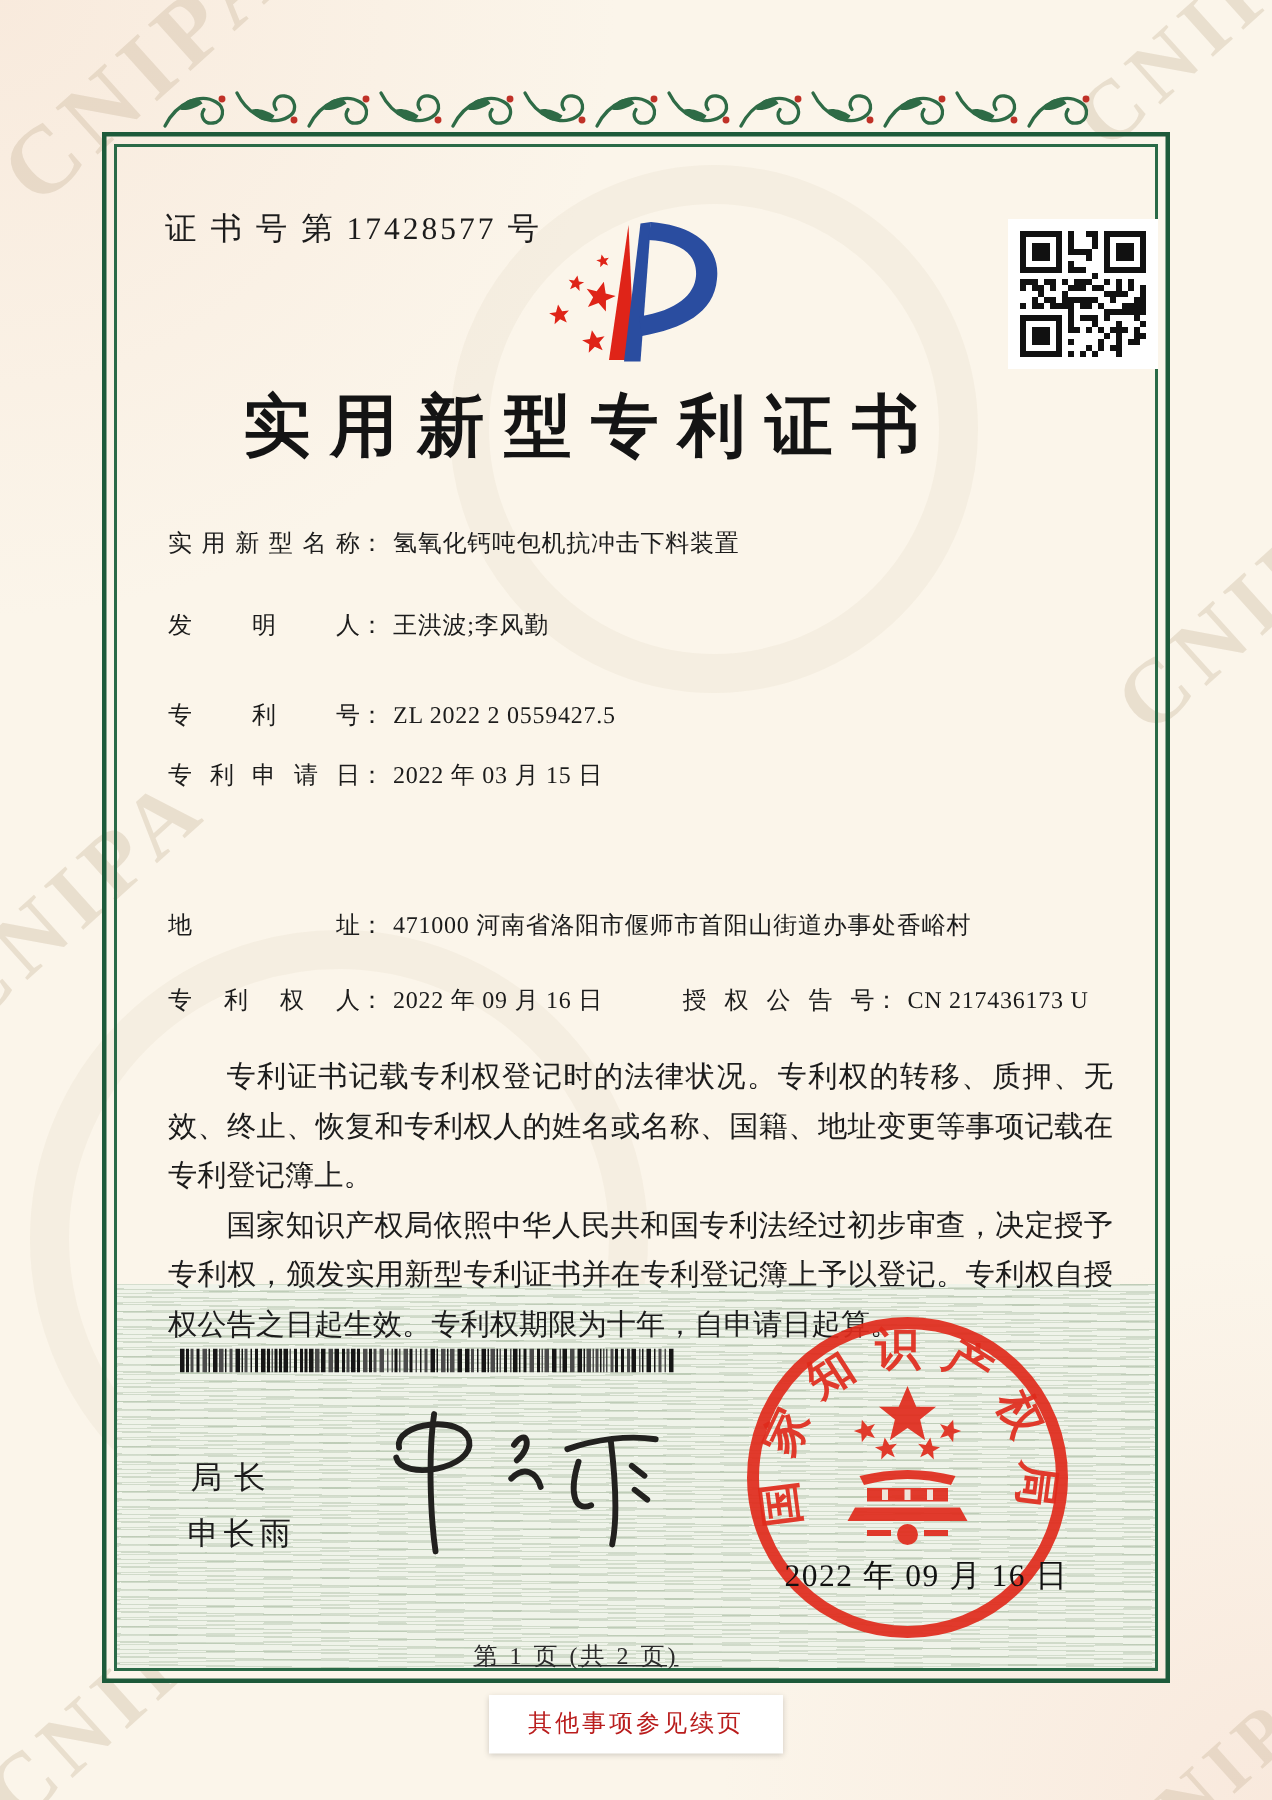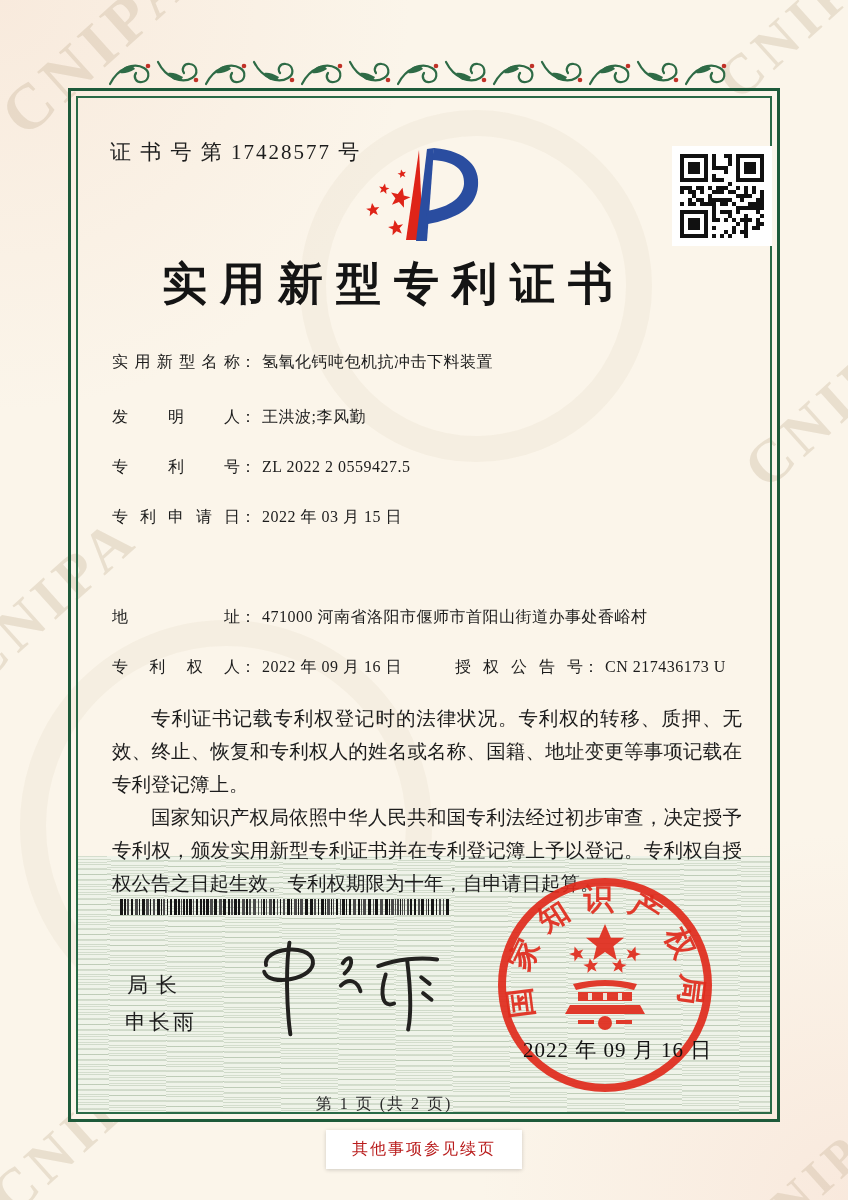--- a/index.html
+++ b/index.html
@@ -39,21 +39,21 @@
   .fvalue{letter-spacing:.5px;}
   .fpair2{position:absolute;left:343px;top:0;white-space:nowrap;}
   .paras{position:absolute;left:112px;top:702px;width:630px;font-size:19.5px;line-height:33px;text-align:justify;}
   .paras p{margin:0;text-indent:2em;}
   .barcode{position:absolute;left:120px;top:899px;}
   .director-title{position:absolute;left:127px;top:971px;font-size:21px;letter-spacing:8px;}
   .director-name{position:absolute;left:125px;top:1008px;font-size:21px;letter-spacing:3px;}
   .signature{position:absolute;left:238px;top:936px;}
   .seal{position:absolute;left:490px;top:872px;z-index:3;}
   .seal-date{position:absolute;left:523px;top:1036px;z-index:4;font-size:21px;letter-spacing:1px;color:#111;white-space:nowrap;}
-  .pagenum{position:absolute;left:76px;top:1094px;width:616px;text-align:center;font-size:16px;color:#2b2b2b;letter-spacing:2px;z-index:2;}
+  .pagenum{position:absolute;left:76px;top:1094px;width:616px;text-align:center;font-size:16px;color:#2b2b2b;letter-spacing:2px;z-index:2;text-decoration:underline;}
   .note-box{position:absolute;left:50%;transform:translateX(-50%);top:1130px;background:#ffffff;
             padding:9px 26px;font-size:16px;letter-spacing:2px;color:#b91c1c;
             box-shadow:0 1px 4px rgba(0,0,0,.18);white-space:nowrap;}
   .z2{z-index:2;}
 </style>
 </head>
 <body>
 
 <div class="page">
 
@@ -243,21 +243,21 @@
   </div>
 
   <h1 class="title">实用新型专利证书</h1>
 
   <div class="frow" style="top:352px;">
     <span class="flabel">实用新型名称</span><span class="fcolon">：</span><span class="fvalue">氢氧化钙吨包机抗冲击下料装置</span>
   </div>
   <div class="frow" style="top:407px;">
     <span class="flabel">发明人</span><span class="fcolon">：</span><span class="fvalue">王洪波;李风勤</span>
   </div>
-  <div class="frow" style="top:457px;">
+  <div class="frow" style="top:467px;">
     <span class="flabel">专利号</span><span class="fcolon">：</span><span class="fvalue">ZL 2022 2 0559427.5</span>
   </div>
   <div class="frow" style="top:507px;">
     <span class="flabel">专利申请日</span><span class="fcolon">：</span><span class="fvalue">2022 年 03 月 15 日</span>
   </div>
   <div class="frow" style="top:607px;">
     <span class="flabel">地址</span><span class="fcolon">：</span><span class="fvalue">471000 河南省洛阳市偃师市首阳山街道办事处香峪村</span>
   </div>
   <div class="frow" style="top:657px;">
     <span class="flabel">专利权人</span><span class="fcolon">：</span><span class="fvalue">2022 年 09 月 16 日</span>

